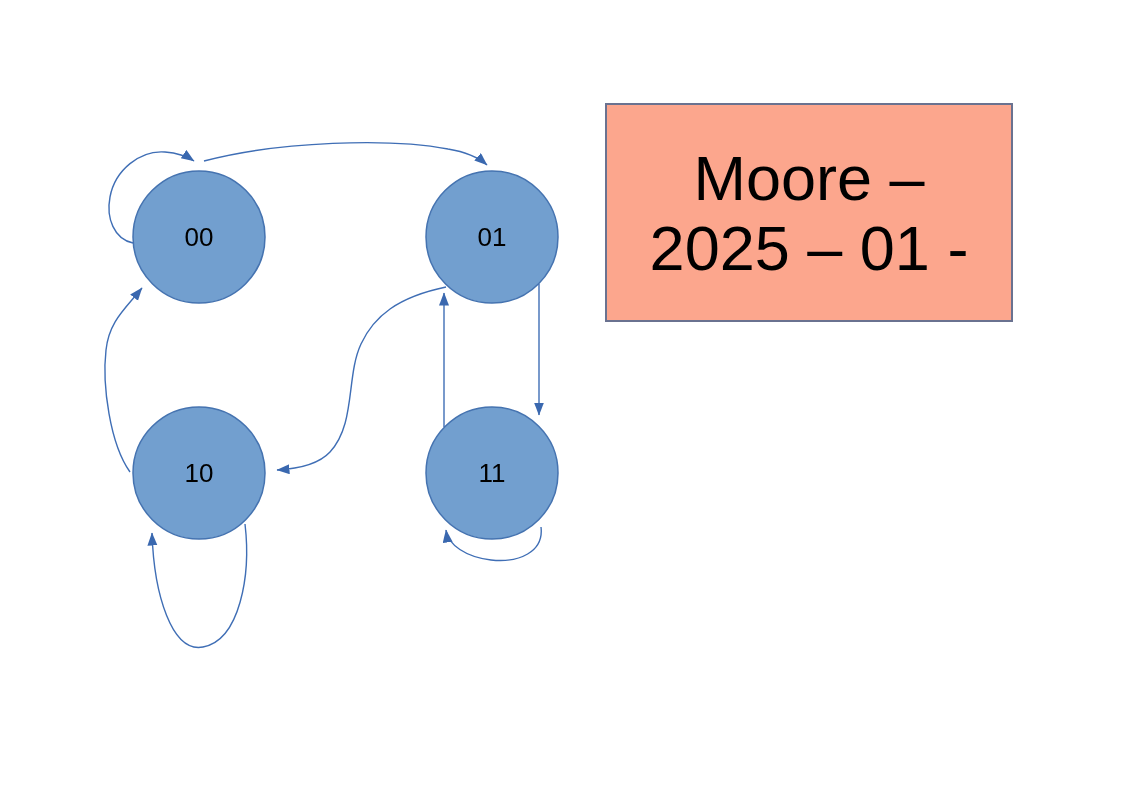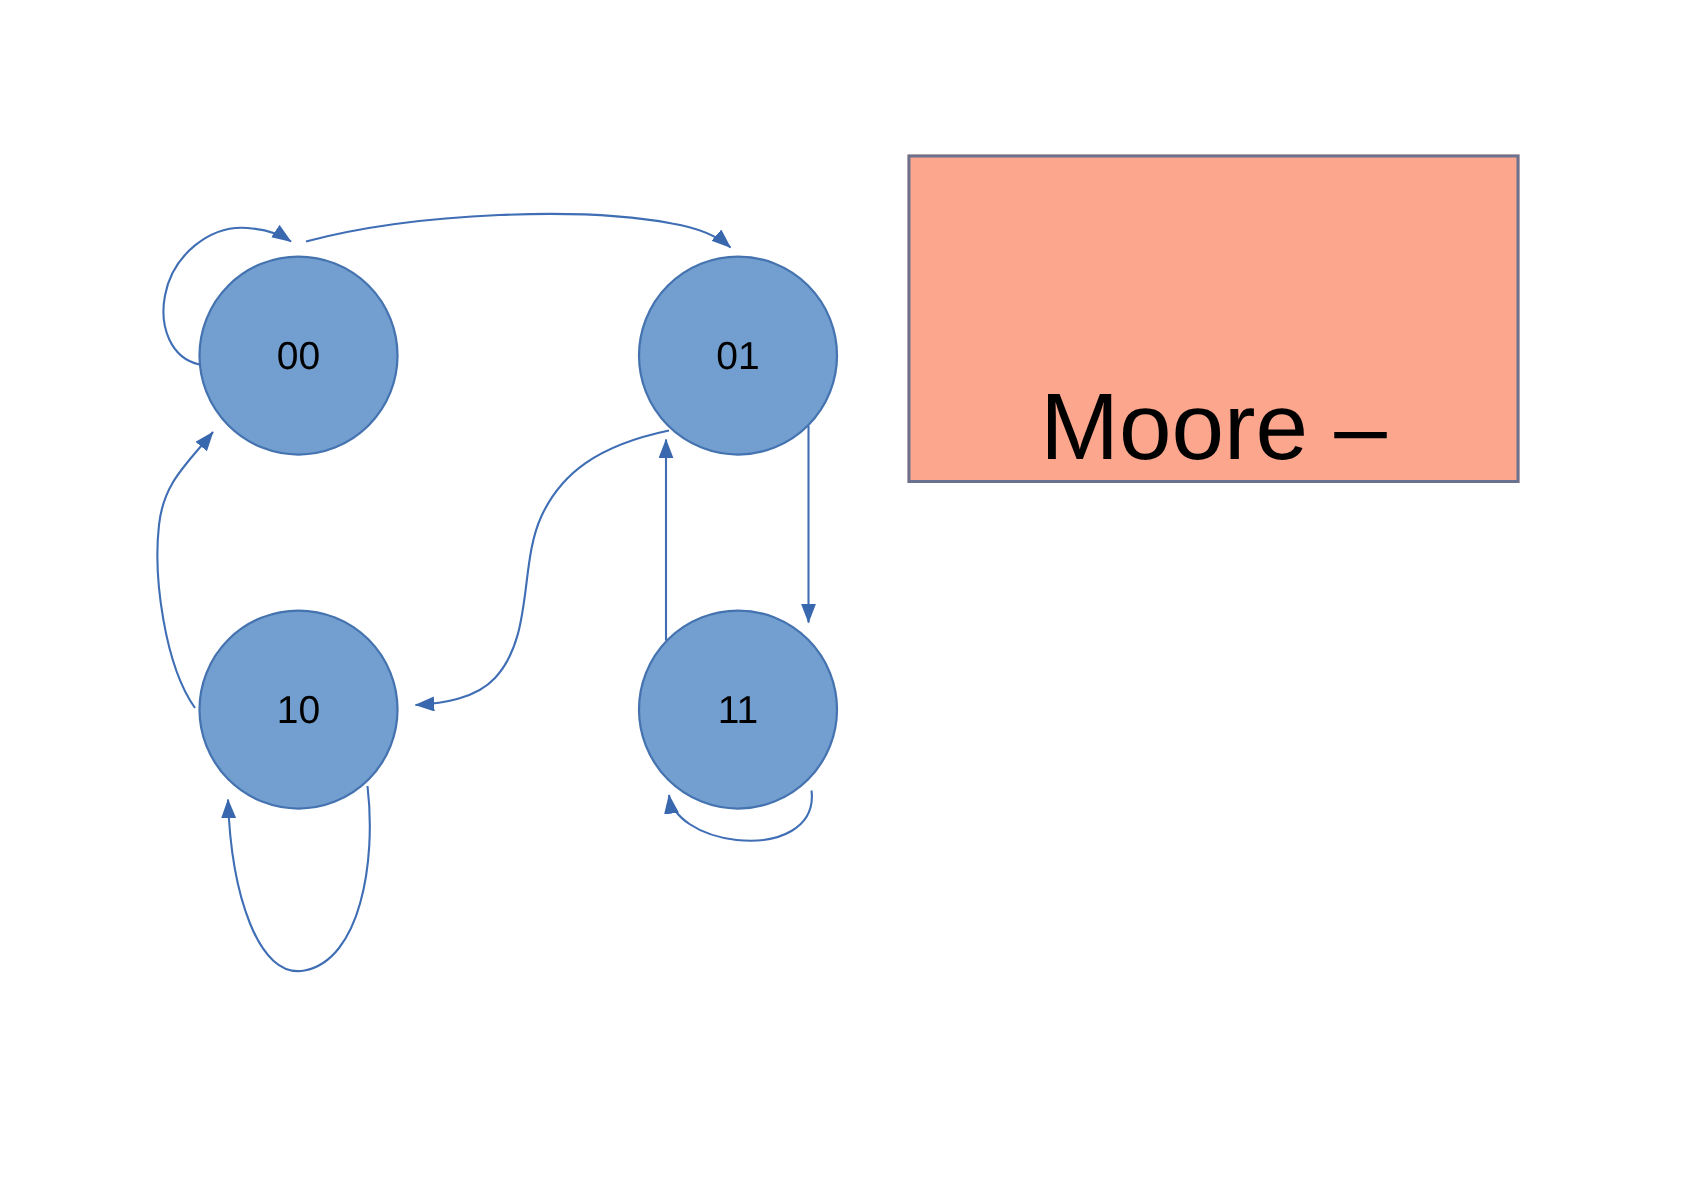--- a/index.html
+++ b/index.html
@@ -52,17 +52,18 @@
       <path d="M 446,287 C 398,297 374,316 361,344 C 346,376 356,424 330,452 C 317,466 295,469 277,470" fill="none" stroke="#3F6EB5" stroke-width="1.4" marker-end="url(#arrow)"></path>
       <path d="M 130,472 C 110,444 102,385 106,350 C 109,322 124,310 142,288" fill="none" stroke="#3F6EB5" stroke-width="1.4" marker-end="url(#arrow)"></path>
       <path d="M 245,524 C 251,575 240,640 203,647 C 172,653 154,595 152,533" fill="none" stroke="#3F6EB5" stroke-width="1.4" marker-end="url(#arrow)"></path>
       <path d="M 541,527 C 544,552 519,563 491,560 C 466,557 448,545 446,530" fill="none" stroke="#3F6EB5" stroke-width="1.4" marker-end="url(#arrow)"></path>
       <text x="199" y="237" text-anchor="middle" dominant-baseline="central" fill="#000000" font-size="26" font-family="&quot;Liberation Sans&quot;, sans-serif">00</text>
       <text x="492" y="237" text-anchor="middle" dominant-baseline="central" fill="#000000" font-size="26" font-family="&quot;Liberation Sans&quot;, sans-serif">01</text>
       <text x="199" y="473" text-anchor="middle" dominant-baseline="central" fill="#000000" font-size="26" font-family="&quot;Liberation Sans&quot;, sans-serif">10</text>
       <text x="492" y="473" text-anchor="middle" dominant-baseline="central" fill="#000000" font-size="26" font-family="&quot;Liberation Sans&quot;, sans-serif">11</text>
     </svg>
 
-  <div class="title-box" style="background: rgb(252, 166, 141); border-color: rgb(106, 114, 144); color: rgb(0, 0, 0); justify-content: flex-end;">
+  <div class="title-box" style="background: rgb(252, 166, 141); border-color: rgb(106, 114, 144); color: rgb(0, 0, 0);">
     <span class="title-line">Moore –</span>
+    <span class="title-line">2025 – 01 -</span>
   </div>
 
 </div>
 
 </body></html>

